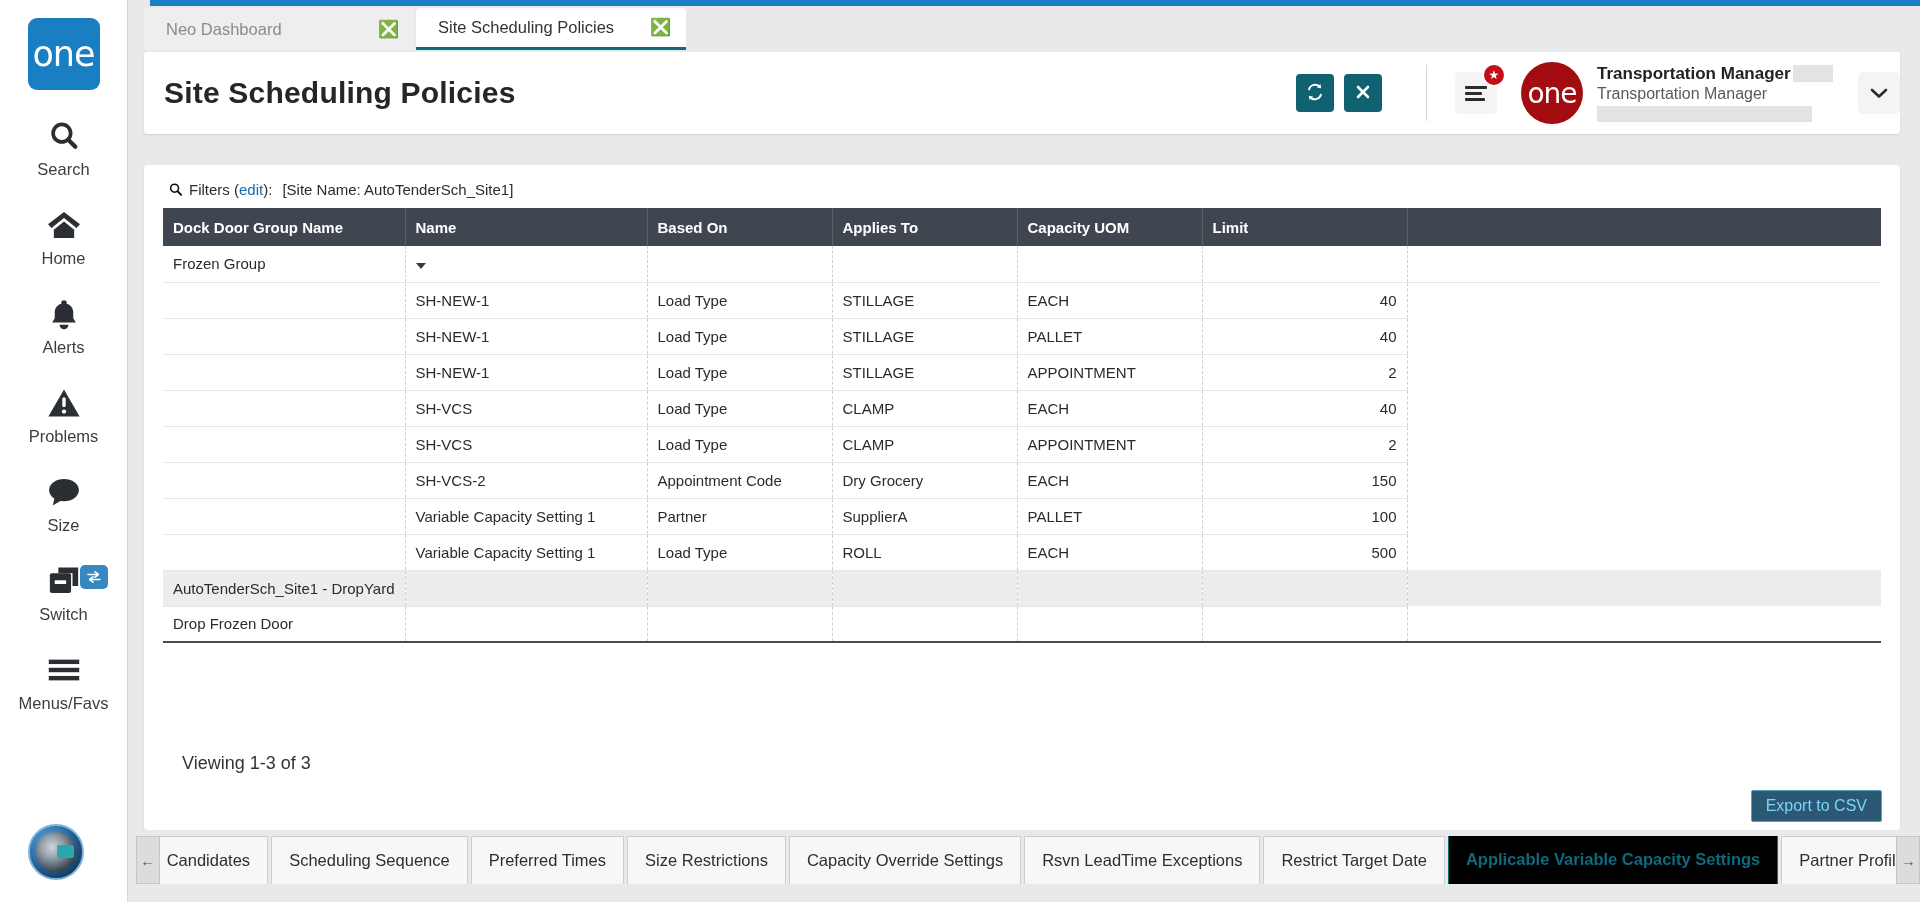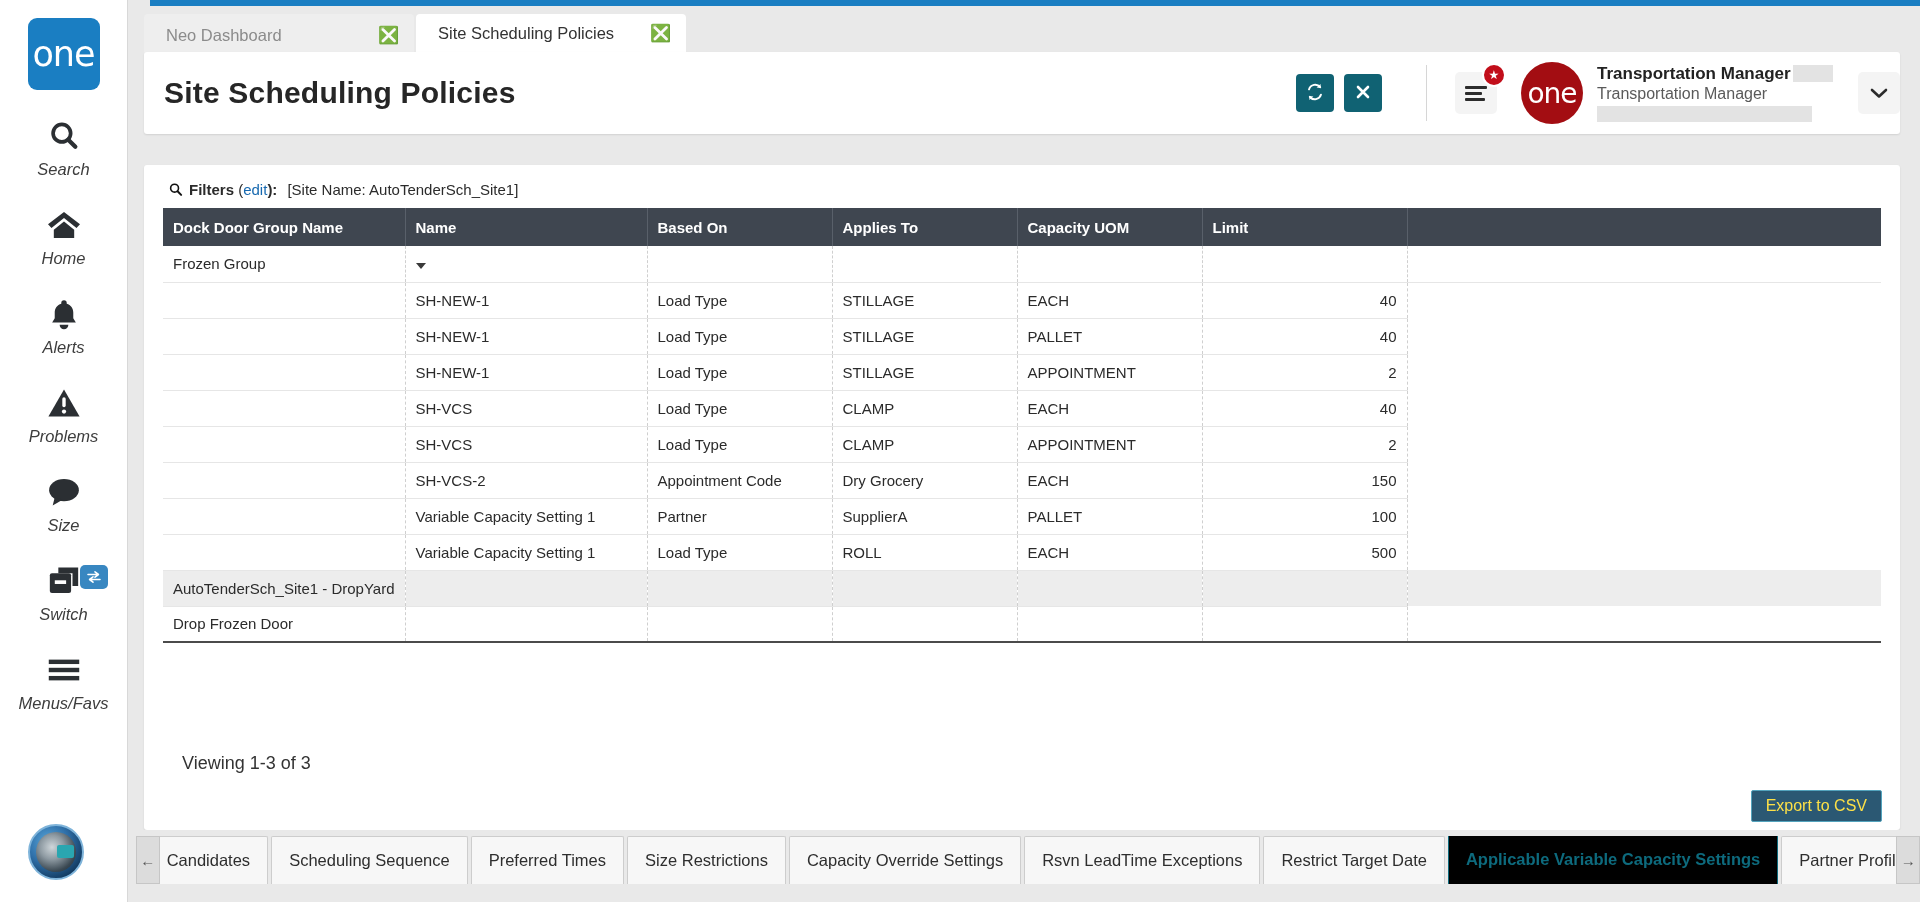--- a/index.html
+++ b/index.html
@@ -25,21 +25,21 @@
   }
   .rail-logo span {
     color: #fff; font-size: 35px; font-weight: 400; letter-spacing: -1px;
     font-family: "DejaVu Sans", sans-serif; line-height: 1;
   }
   .rail-item {
     width: 128px; margin-top: 26px; display: flex; flex-direction: column;
     align-items: center; cursor: pointer; position: relative;
   }
   .rail-item .ri-ico { height: 40px; display: flex; align-items: center; justify-content: center; color: #2b2f33; }
-  .rail-item .ri-lbl { font-size: 16.5px; color: #3d3d3d; margin-top: 4px; font-family: "Liberation Sans", sans-serif; font-style: italic; }
+  .rail-item .ri-lbl { font-size: 16.5px; color: #3d3d3d; margin-top: 4px; font-family: "Liberation Sans", sans-serif; }
   .switch-badge {
     position: absolute; left: 80px; top: 4px; width: 28px; height: 24px;
     background: #3887c1; border-radius: 5px; display: flex; align-items: center;
     justify-content: center; color: #fff; font-size: 13px; line-height: 1;
   }
   .rail-avatar {
     position: absolute; bottom: 22px; left: 28px; width: 56px; height: 56px;
     border-radius: 50%;
     background: radial-gradient(circle at 35% 32%, #5aa9dd 0%, #2f6fa8 42%, #123a60 78%, #0d2a46 100%);
     border: 2px solid #7fb4da; overflow: hidden;
@@ -55,21 +55,21 @@
     background: #2aa6b0; border-radius: 2px;
   }
 
   
   .main { position: absolute; left: 128px; top: 0; width: 1792px; height: 902px; }
 
   .topstrip { position: absolute; left: 22px; top: 0; right: 0; height: 6px; background: #1a7ec2; }
 
   
   .tabstrip {
-    position: absolute; left: 16px; top: 14px; height: 42px;
+    position: absolute; left: 16px; top: 8px; height: 42px;
     display: flex; align-items: center;
   }
   .btab {
     height: 42px; min-width: 270px; display: flex; align-items: center;
     padding: 0 14px 0 22px; background: #eeeeee; color: #8b8b8b;
     font-size: 16.5px; border-radius: 4px 4px 0 0; margin-right: 2px;
     justify-content: space-between; cursor: pointer;
   }
   .btab.active { background: #ffffff; color: #333; border-bottom: 3px solid #0d6a7d; }
   .btab .bt-x { font-size: 17px; color: #3b3b3b; margin-left: 24px; line-height: 1; }
@@ -124,21 +124,21 @@
   
   .content {
     position: absolute; left: 16px; top: 165px; right: 20px; bottom: 72px;
     background: #ffffff; border-radius: 3px; box-shadow: 0 1px 2px rgba(0,0,0,.10);
   }
   .filterline {
     display: flex; align-items: center; padding: 16px 0 10px 24px;
     font-size: 15px; color: #2b2b2b;
   }
   .filterline .fl-ico { margin-right: 6px; color:#111; display:flex; }
-  .filterline b { font-weight: bold; }
+  .filterline b { font-weight: normal; }
   .filterline a { color: #1769b0; text-decoration: none; cursor: pointer; }
   .filterline .fl-val { margin-left: 10px; color: #2b2b2b; }
 
   
   table.grid { width: calc(100% - 38px); margin-left: 19px; border-collapse: collapse; table-layout: fixed; }
   table.grid thead th {
     background: #3f4650; color: #ffffff; font-size: 15px; font-weight: bold;
     text-align: left; height: 38px; padding: 0 10px; border-right: 1px solid #59606a;
     vertical-align: middle;
   }
@@ -155,21 +155,21 @@
   table.grid tbody tr.last td { border-bottom: 2px solid #4b4b4b; }
   .caret-dn {
     display: inline-block; width: 0; height: 0;
     border-left: 5px solid transparent; border-right: 5px solid transparent;
     border-top: 6px solid #3a3a3a;
   }
 
   .viewing { position: absolute; left: 38px; bottom: 56px; font-size: 18px; color: #333; }
   .exportbar { position: absolute; right: 18px; bottom: 8px; }
   .exportbtn {
-    background: #2b5873; color: #fde047; border: 1px solid #53a3bd; font-size: 16px;
+    background: #2b5873; color: #7dd3fc; border: 1px solid #53a3bd; font-size: 16px;
     padding: 6px 14px; border-radius: 2px; cursor: pointer;
     font-family: "Liberation Sans", sans-serif;
     margin-top: 44px;
   }
 
   
   .bottombar {
     position: absolute; left: 0; right: 0; bottom: 0; height: 72px;
     background: #e9e9e9;
   }

